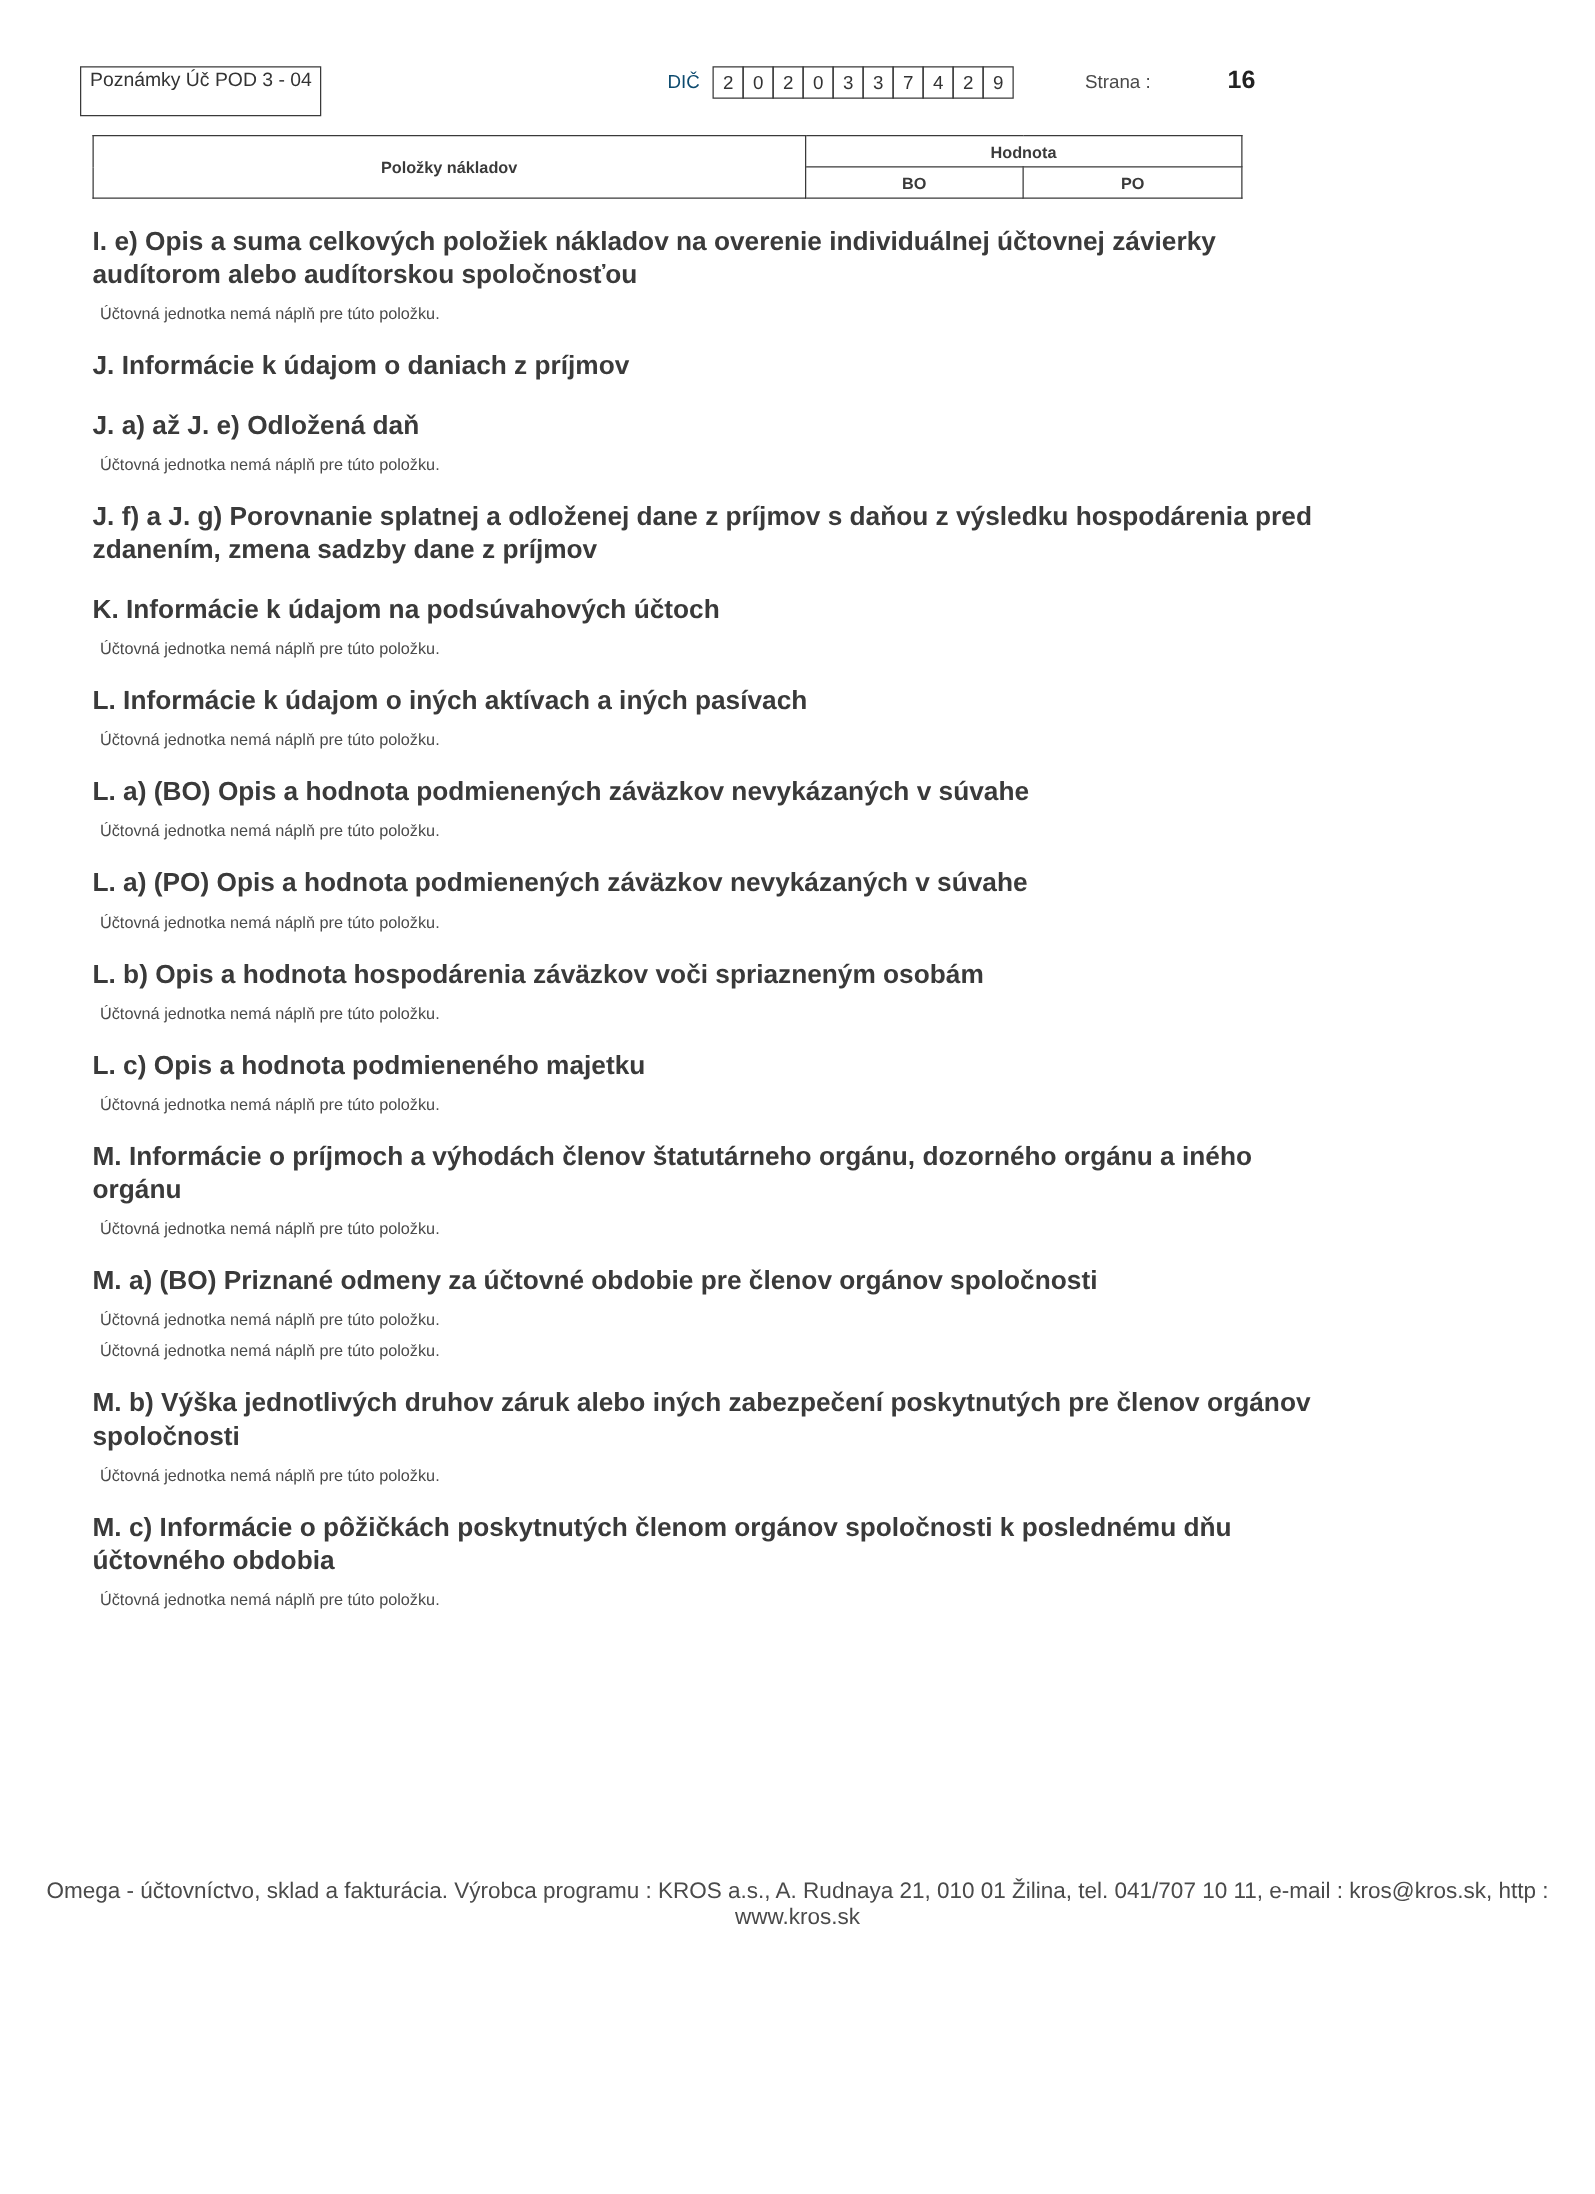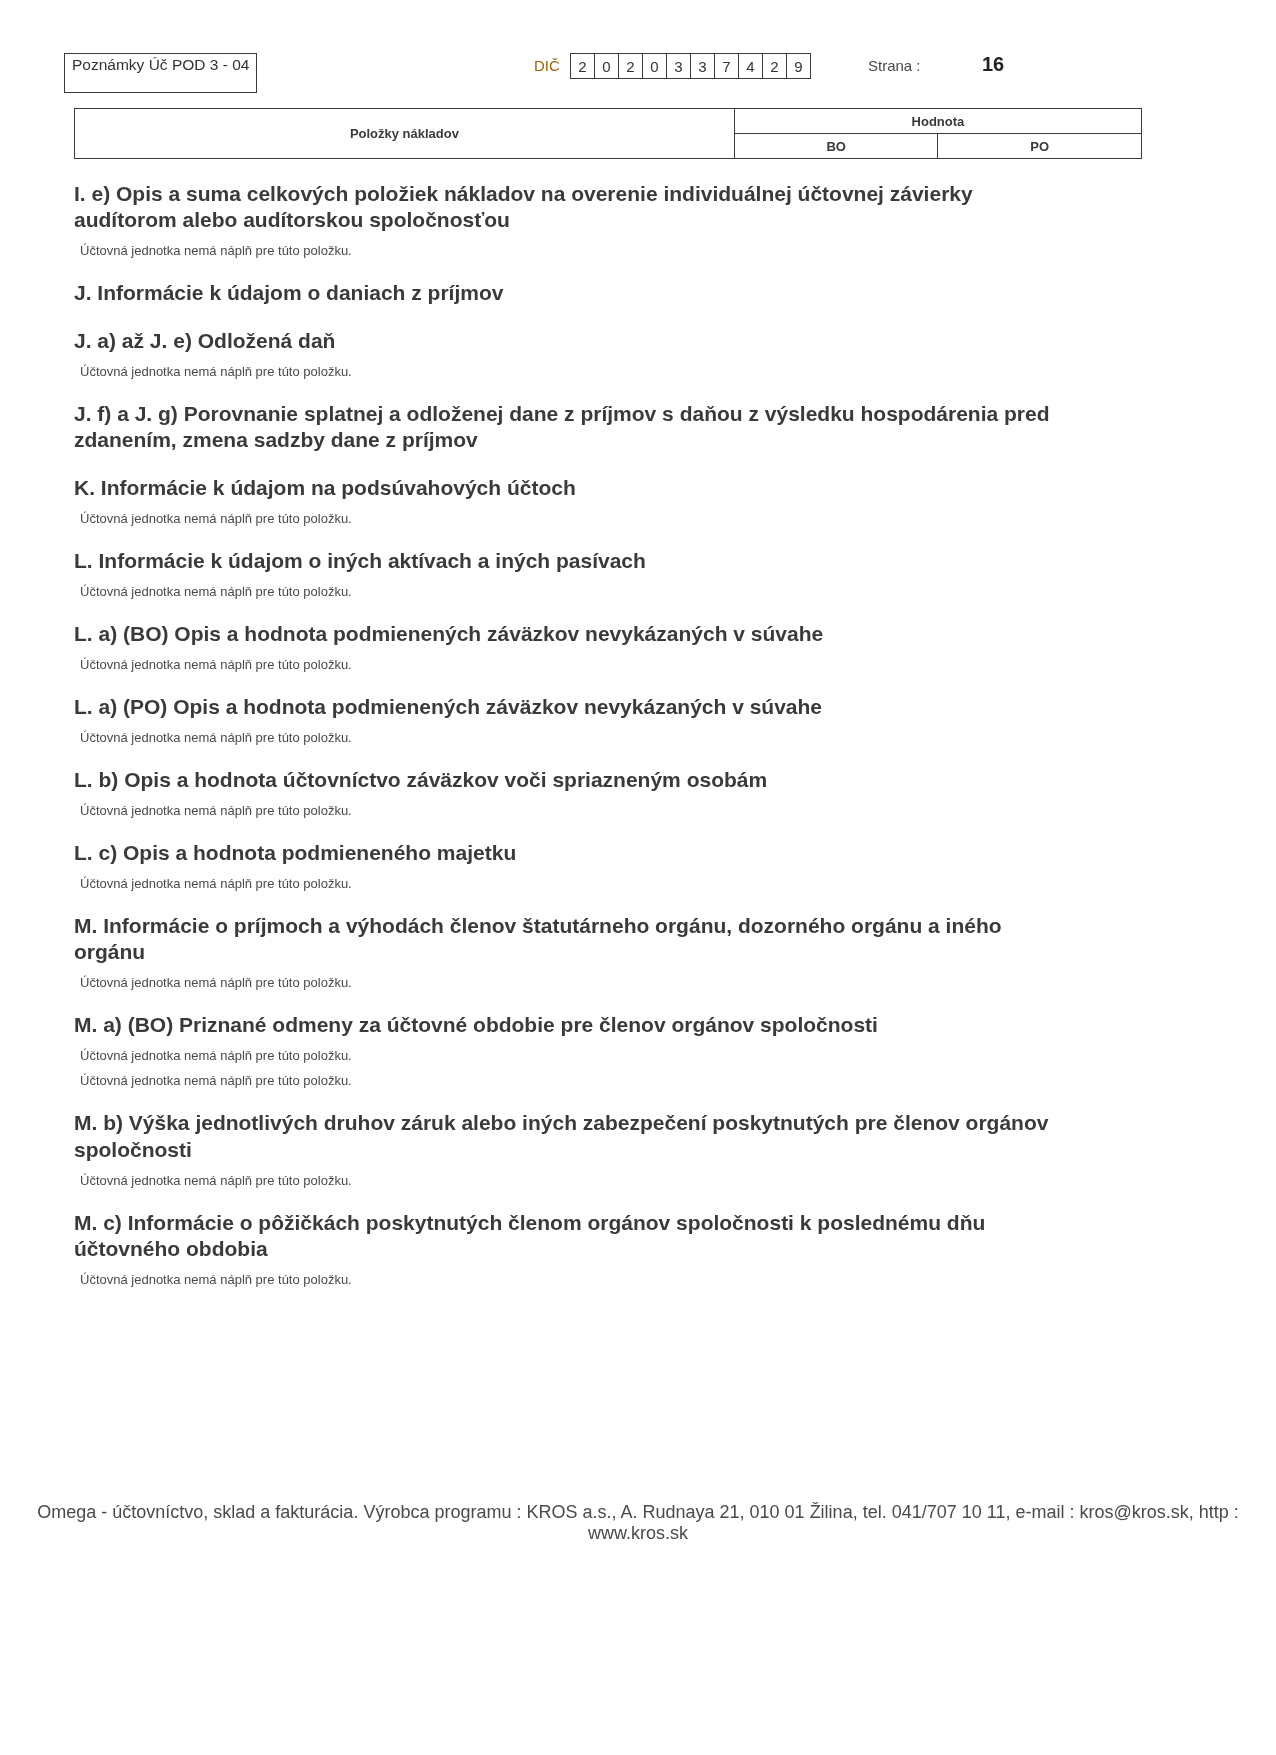--- a/index.html
+++ b/index.html
@@ -14,21 +14,21 @@
 
   
   .top-bar { position: absolute; top: 50px; left: 0; right: 0; height: 42px; }
   .form-box {
     position: absolute; left: 64px; top: 3px;
     border: 1px solid #3a3a3a;
     padding: 2px 7px 18px 7px;
     font-size: 15.5px; color: #333;
     white-space: nowrap;
   }
-  .dic-label { position: absolute; left: 534px; top: 7px; font-size: 15px; color: #a16207; }
+  .dic-label { position: absolute; left: 534px; top: 7px; font-size: 15px; color: #0c4a6e; }
   .digit-row { position: absolute; left: 570px; top: 3px; display: flex; }
   .digit-box {
     width: 23px; height: 24px;
     border: 1px solid #3a3a3a;
     margin-left: -1px;
     display: flex; align-items: center; justify-content: center;
     font-size: 15px; color: #333;
   }
   .digit-box:first-child { margin-left: 0; }
   .strana-label { position: absolute; left: 868px; top: 7px; font-size: 15px; color: #4a4a4a; }
@@ -43,21 +43,21 @@
   }
   .heading:first-child { margin-top: 0; }
   .note {
     font-size: 13px; color: #4a4a4a;
     margin: 10px 0 0 6px;
   }
 
   
   .cost-table {
     border-collapse: collapse;
-    width: 1068px;
+    width: 920px;
     margin-top: 12px;
     table-layout: fixed;
   }
   .cost-table td {
     border: 1px solid #3a3a3a;
     text-align: center;
     font-size: 13px; font-weight: bold; color: #3a3a3a;
     padding: 2px 4px;
     height: 20px;
   }
@@ -123,21 +123,21 @@
 
   <div class="heading">L. Informácie k údajom o iných aktívach a iných pasívach</div>
   <div class="note">Účtovná jednotka nemá náplň pre túto položku.</div>
 
   <div class="heading">L. a) (BO) Opis a hodnota podmienených záväzkov nevykázaných v súvahe</div>
   <div class="note">Účtovná jednotka nemá náplň pre túto položku.</div>
 
   <div class="heading">L. a) (PO) Opis a hodnota podmienených záväzkov nevykázaných v súvahe</div>
   <div class="note">Účtovná jednotka nemá náplň pre túto položku.</div>
 
-  <div class="heading">L. b) Opis a hodnota účtovníctvo záväzkov voči spriazneným osobám</div>
+  <div class="heading">L. b) Opis a hodnota hospodárenia záväzkov voči spriazneným osobám</div>
   <div class="note">Účtovná jednotka nemá náplň pre túto položku.</div>
 
   <div class="heading">L. c) Opis a hodnota podmieneného majetku</div>
   <div class="note">Účtovná jednotka nemá náplň pre túto položku.</div>
 
   <div class="heading">M. Informácie o príjmoch a výhodách členov štatutárneho orgánu, dozorného orgánu a iného orgánu</div>
   <div class="note">Účtovná jednotka nemá náplň pre túto položku.</div>
 
   <div class="heading">M. a) (BO) Priznané odmeny za účtovné obdobie pre členov orgánov spoločnosti</div>
   <div class="note">Účtovná jednotka nemá náplň pre túto položku.</div>

